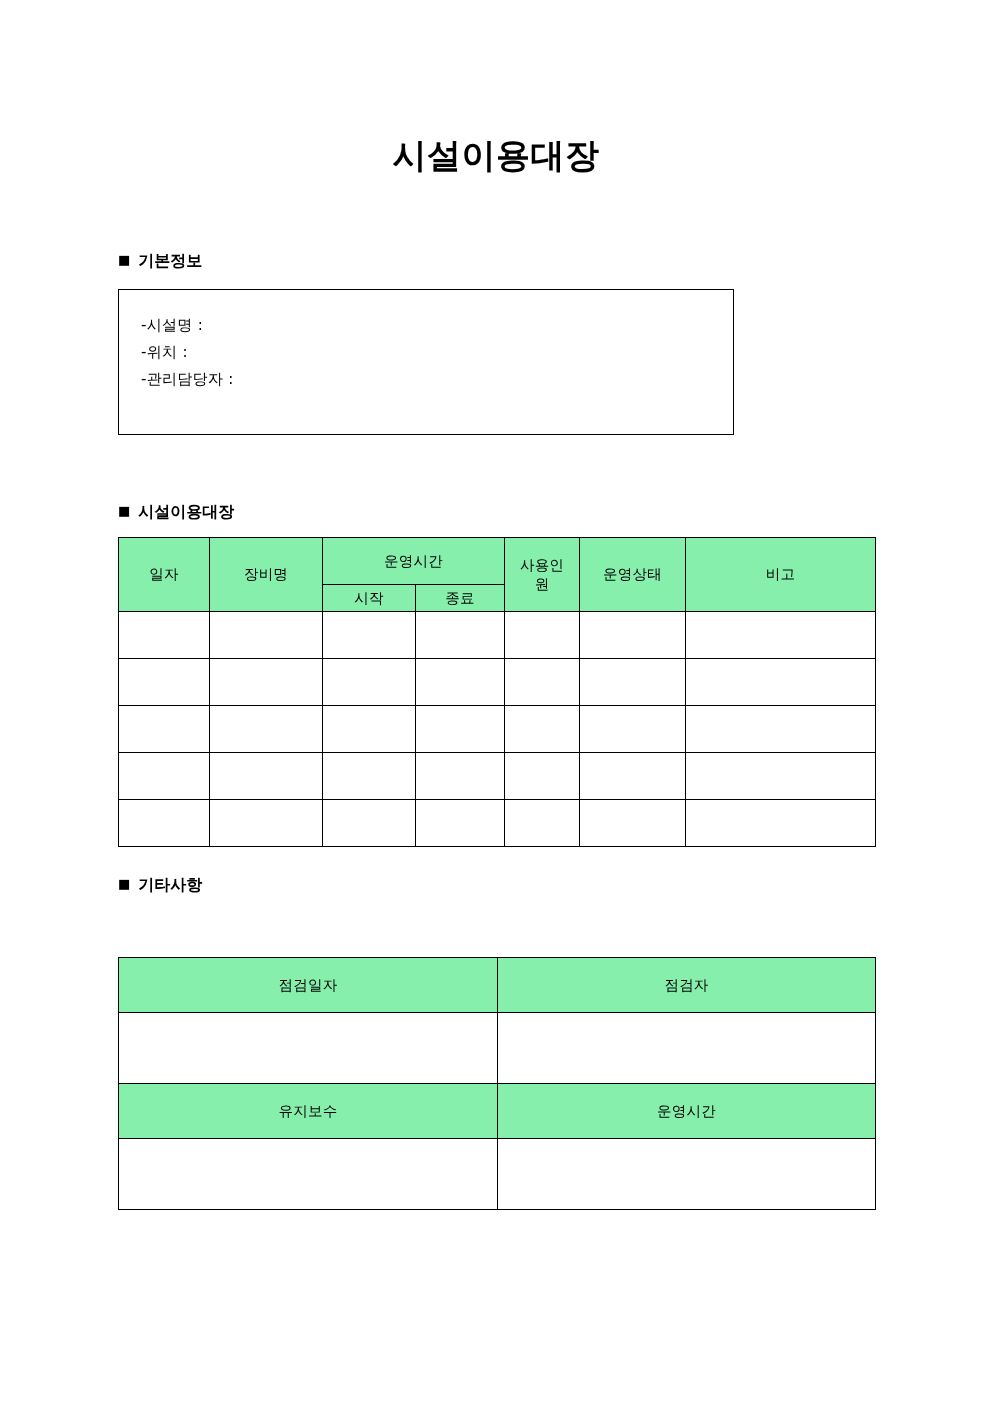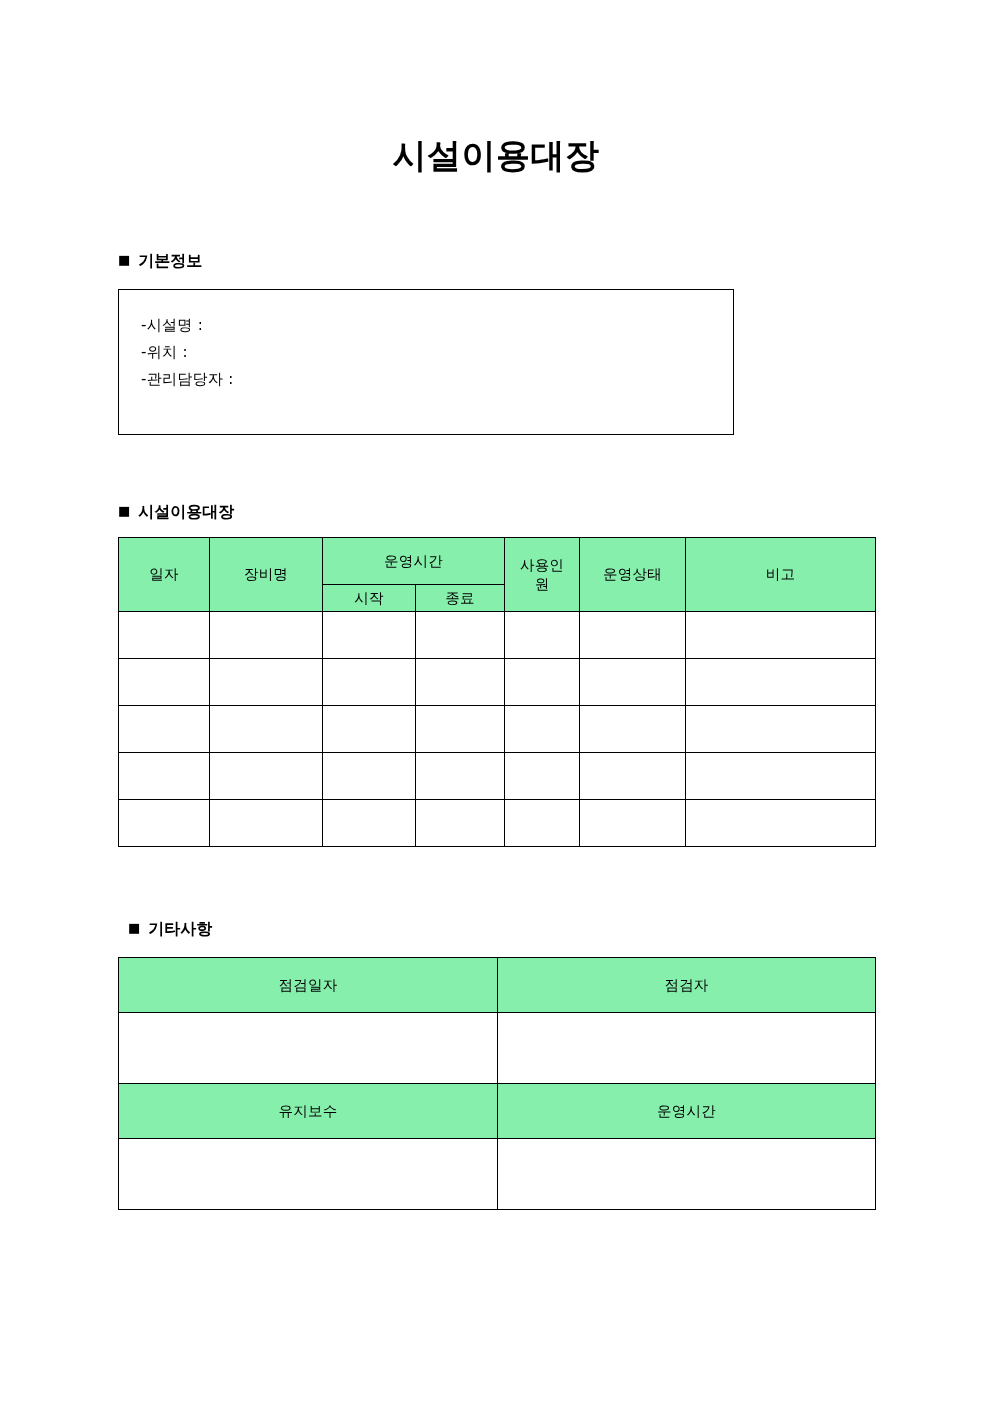--- a/index.html
+++ b/index.html
@@ -48,21 +48,21 @@
     white-space: nowrap;
   }
   .section-heading .bullet {
     display: inline-block;
     font-size: 13px;
     vertical-align: 2px;
     margin-right: 8px;
   }
   #heading-basic  { top: 249px; }
   #heading-equip  { top: 500px; }
-  #heading-etc    { top: 917px; margin-left: 10px; }
+  #heading-etc    { top: 873px; }
 
   
   .info-box {
     position: absolute;
     left: 118px;
     top: 289px;
     width: 616px;
     height: 146px;
     border: 1.4px solid #000000;
     background: #ffffff;

